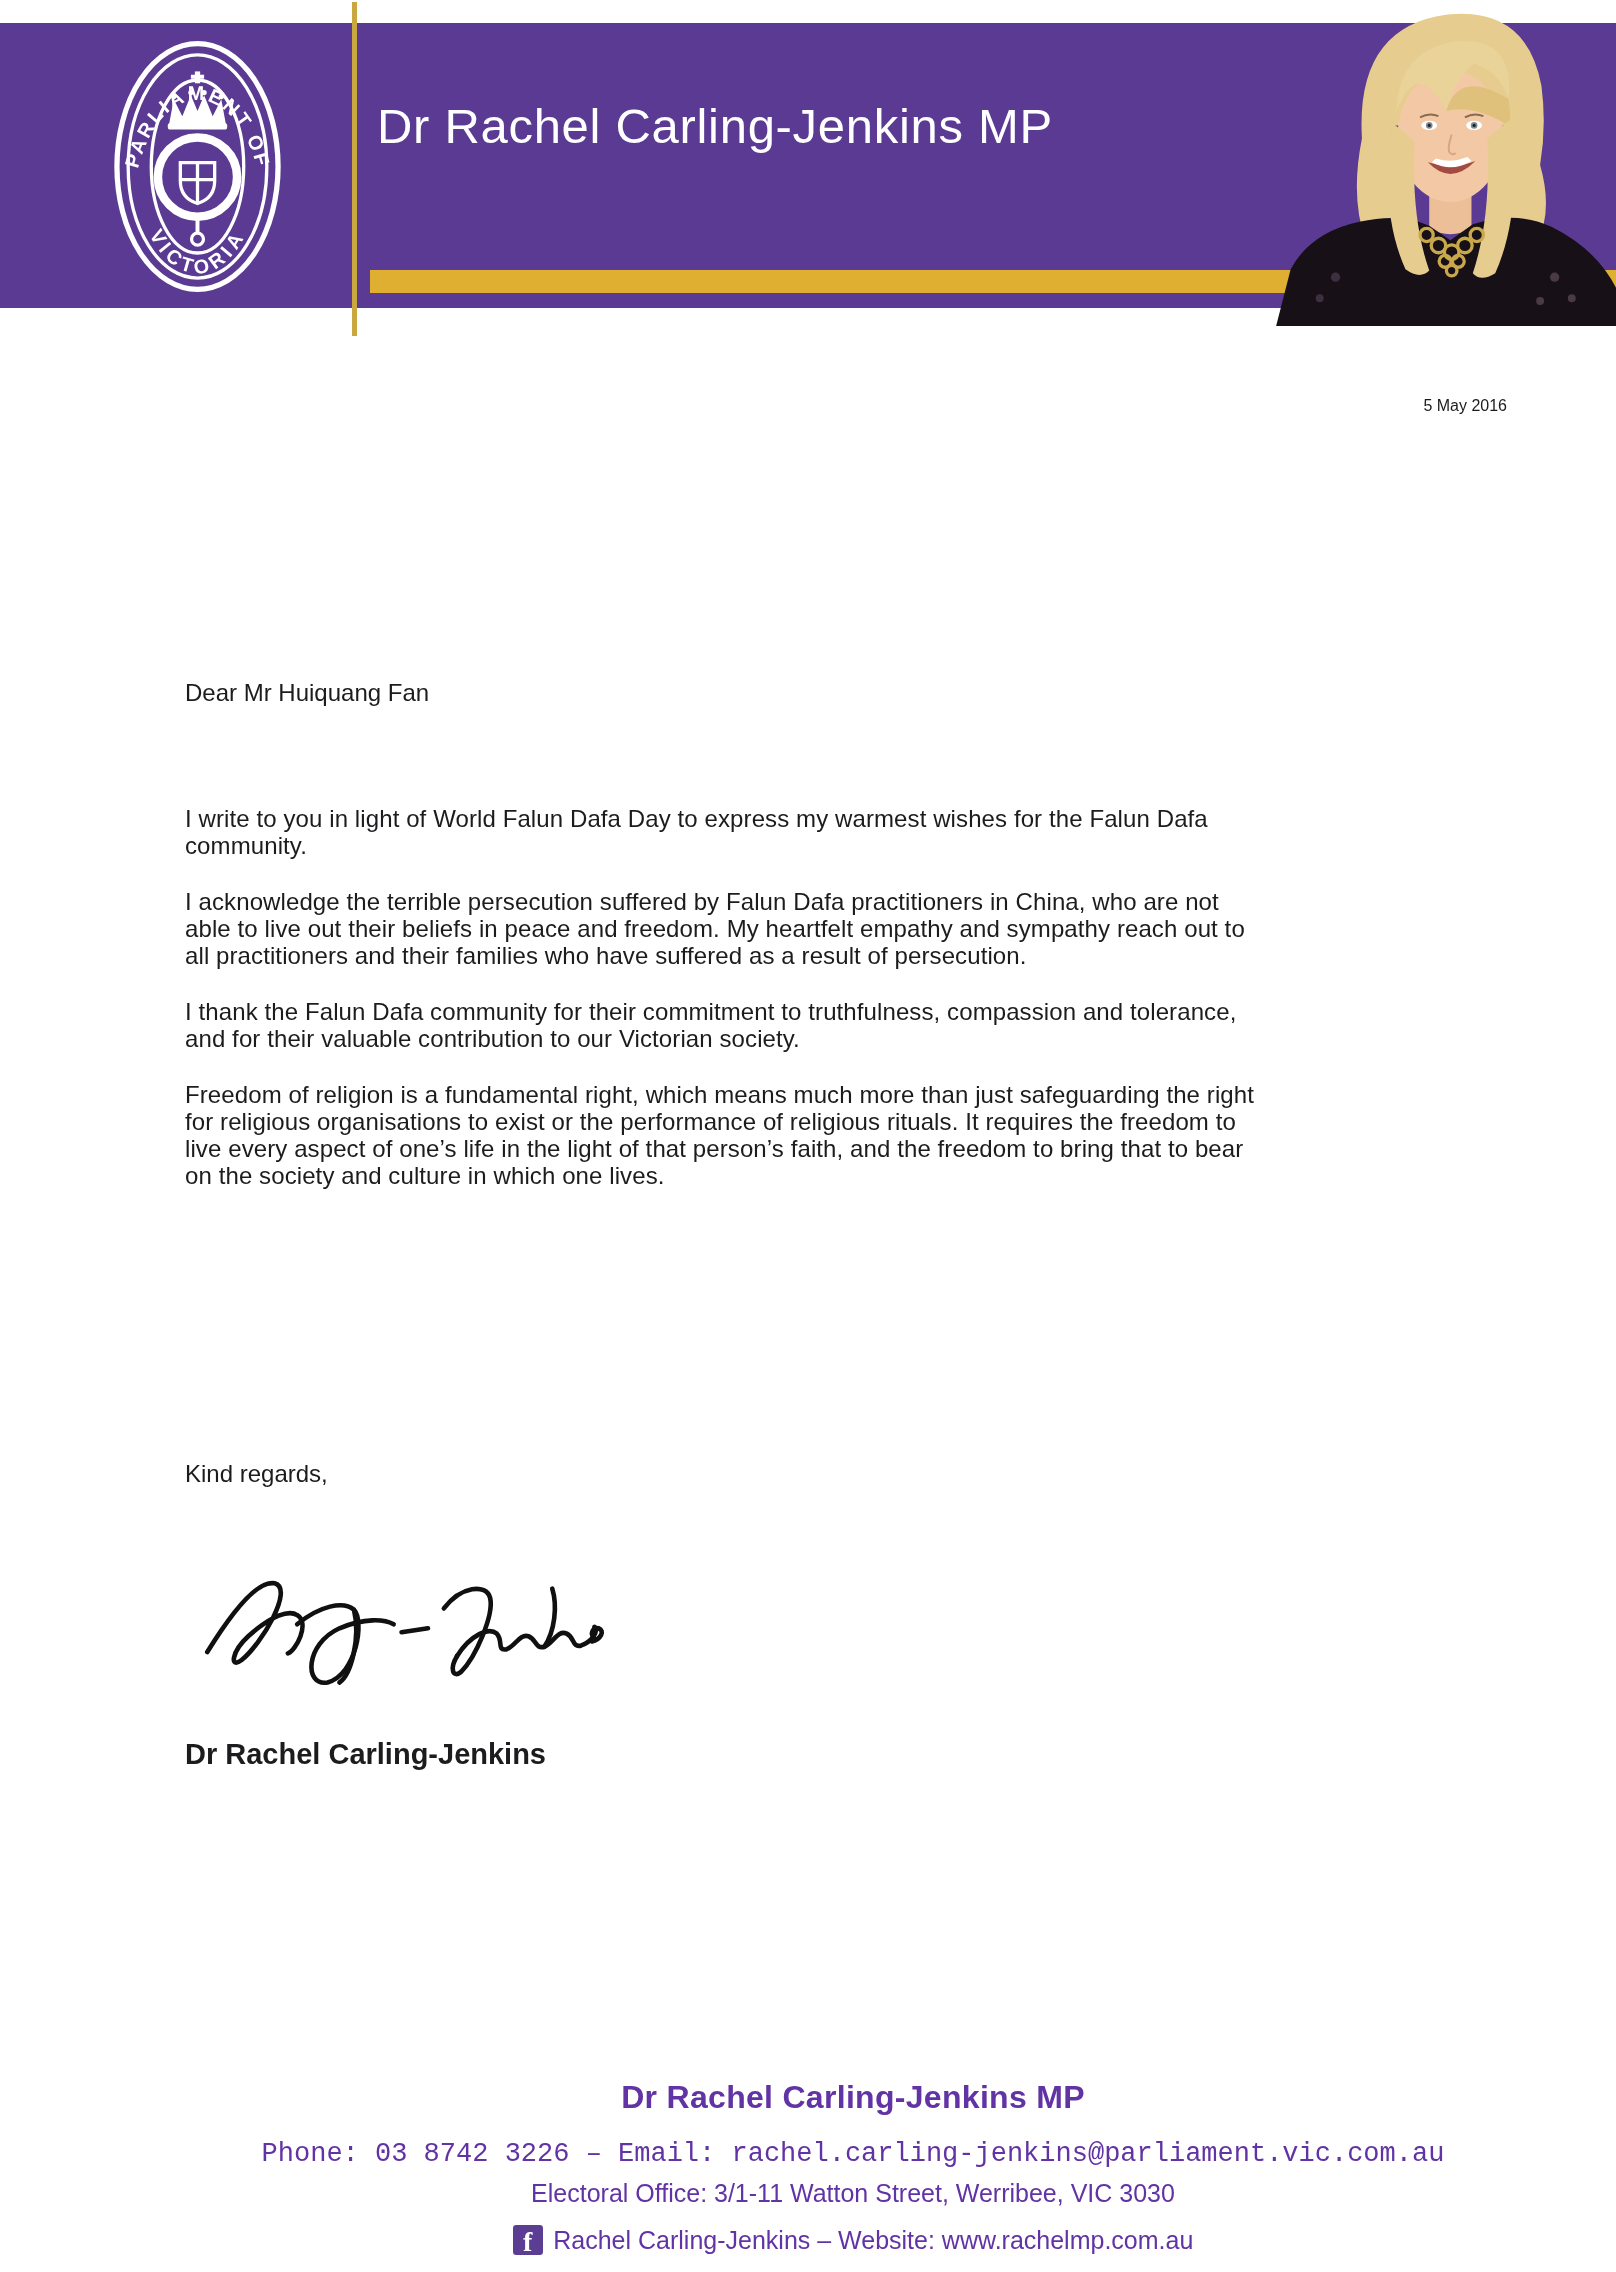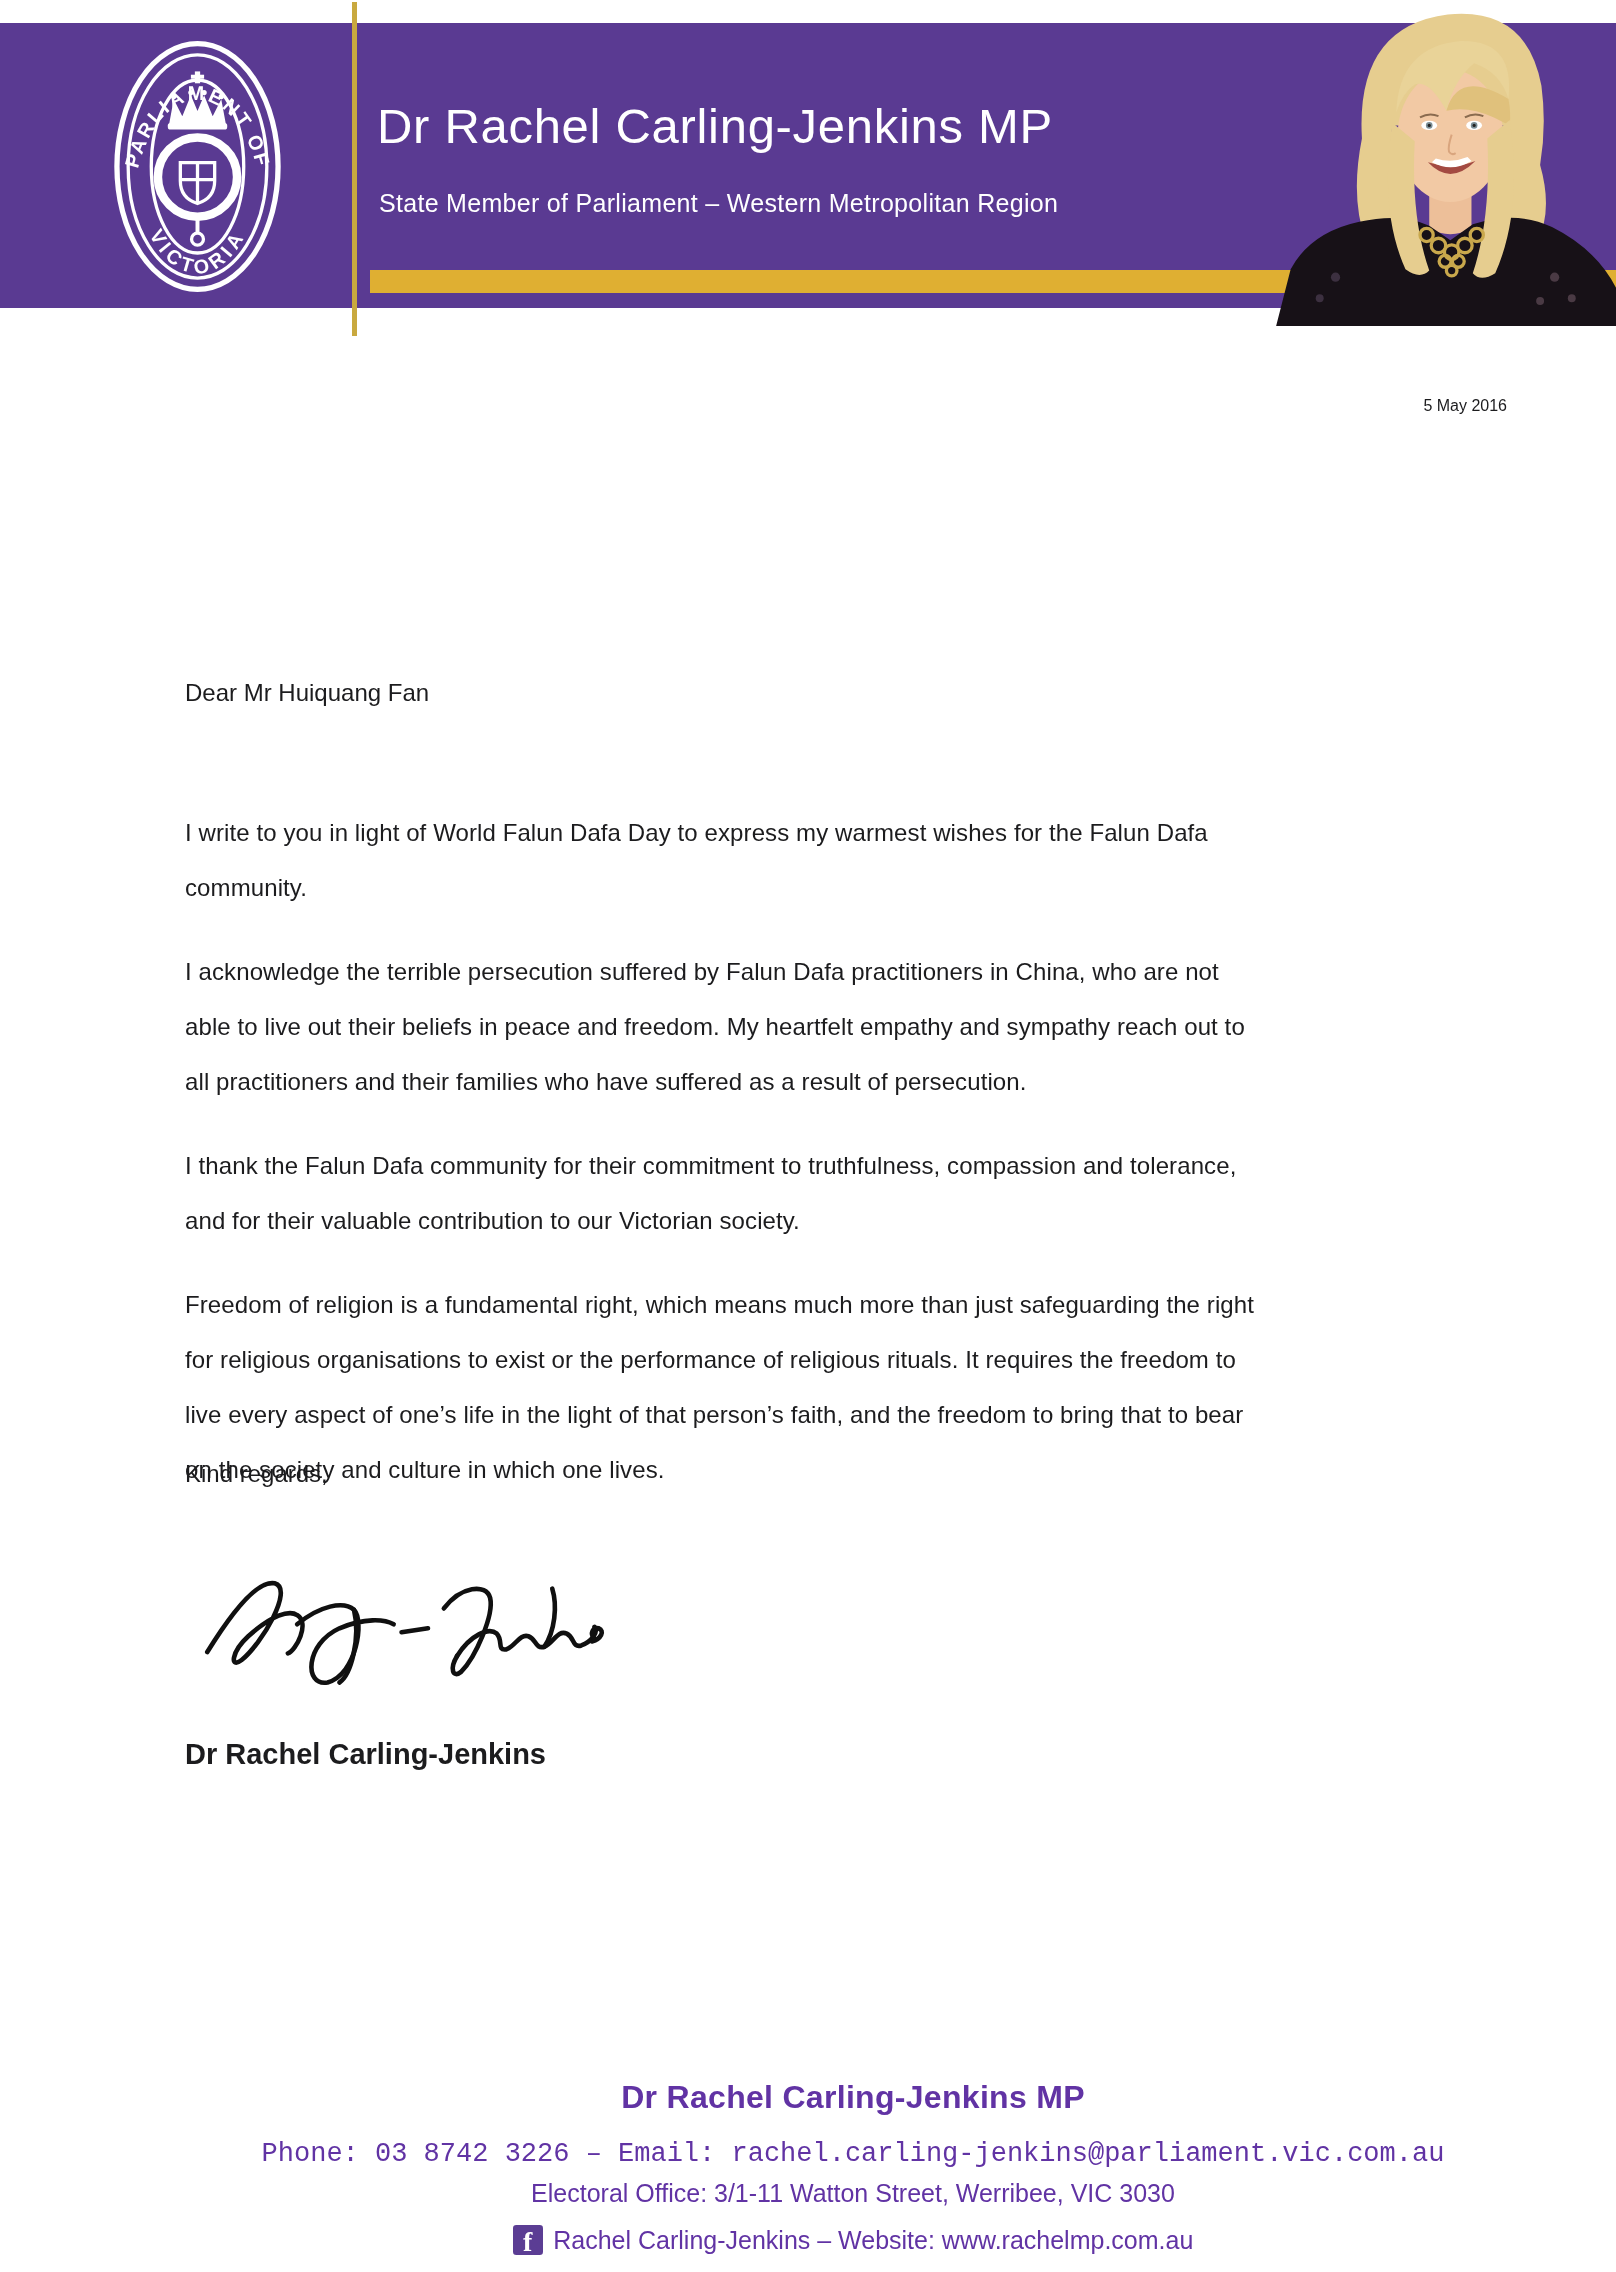--- a/index.html
+++ b/index.html
@@ -53,21 +53,21 @@
     font-size:16px; line-height:33px;
   }
   .salutation {
     position:absolute; left:185px; top:679px;
     font-size:24px;
   }
   .body-text {
     position:absolute; left:185px; top:805px; width:1308px;
   }
   .body-text p {
-    font-size:24px; line-height:55px; white-space:pre-line;
+    font-size:24px; line-height:27px; white-space:pre-line;
     margin:0 0 29px 0; letter-spacing:0.1px;
   }
   .closing {
     position:absolute; left:185px; top:1460px; font-size:24px;
   }
   .signature {
     position:absolute; left:198px; top:1545px; width:423px; height:152px;
   }
   .signer-name {
     position:absolute; left:185px; top:1738px; font-size:29px;font-weight:bold;
@@ -129,21 +129,20 @@
       <circle cx="131" cy="212" r="60" fill="none" stroke="#ffffff" stroke-width="13"></circle>
       <path d="M 105 190 h 52 v 28 q 0 26 -26 34 q -26 -8 -26 -34 z" fill="none" stroke="#ffffff" stroke-width="5"></path>
       <line x1="131" y1="190" x2="131" y2="250" stroke="#ffffff" stroke-width="5"></line>
       <line x1="105" y1="216" x2="157" y2="216" stroke="#ffffff" stroke-width="5"></line>
       <line x1="131" y1="272" x2="131" y2="296" stroke="#ffffff" stroke-width="6"></line>
       <circle cx="131" cy="306" r="9" fill="none" stroke="#ffffff" stroke-width="5"></circle>
     </g>
   </svg>
 
   <div class="banner-title">Dr Rachel Carling-Jenkins MP</div>
-  <div class="banner-subtitle">State Member of Parliament – Western Metropolitan Region</div>
 
   <div class="gold-hbar"></div>
   <div class="gold-vline"></div>
 
   <svg class="portrait" viewBox="0 0 546 494" aria-hidden="true">
 
     <path d="M 160 210 Q 150 40 290 22 Q 410 10 432 130 Q 440 190 430 250 Q 450 320 425 368
              Q 398 382 372 362 Q 392 260 384 190 L 206 190 Q 196 270 214 360
              Q 190 384 166 366 Q 142 300 160 210 Z" fill="#e6cd8f"></path>
 

